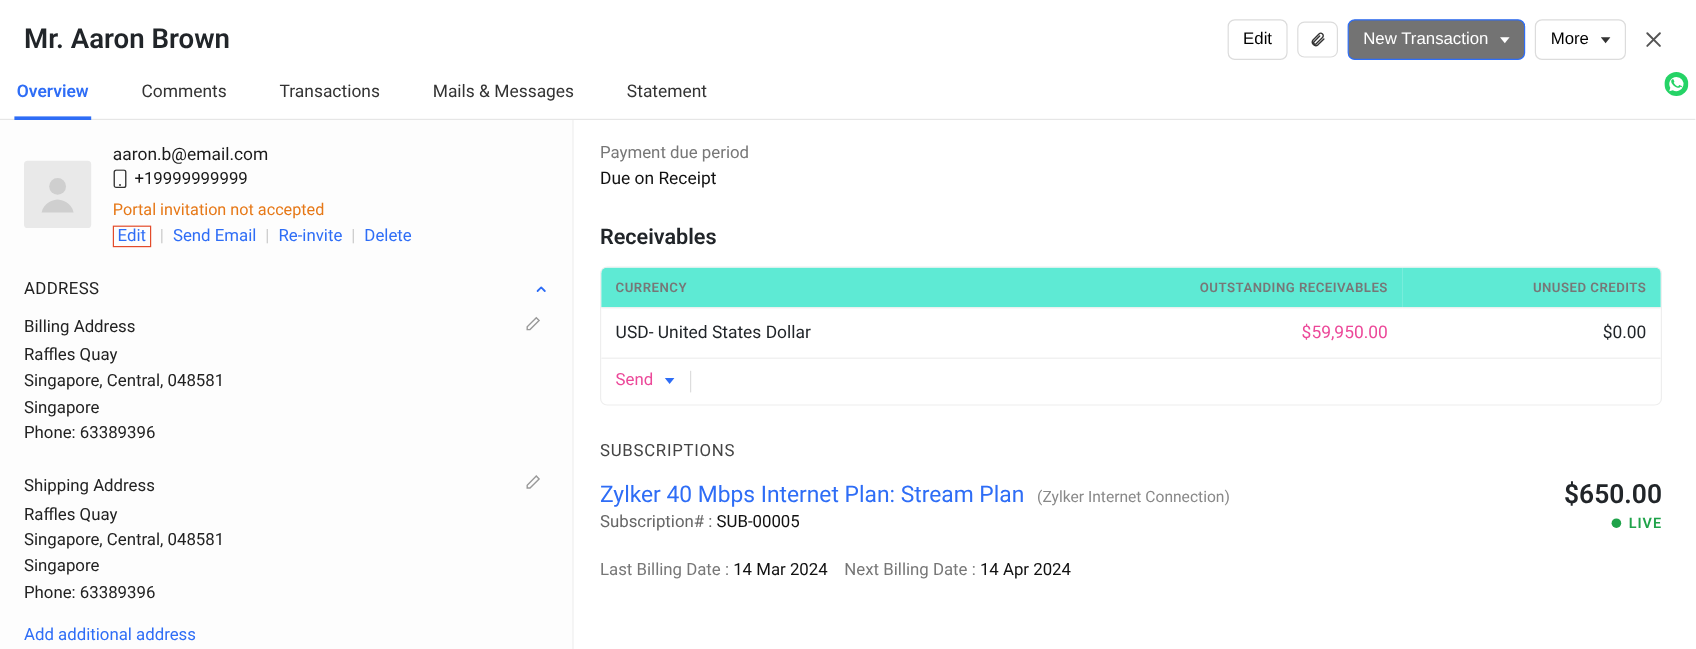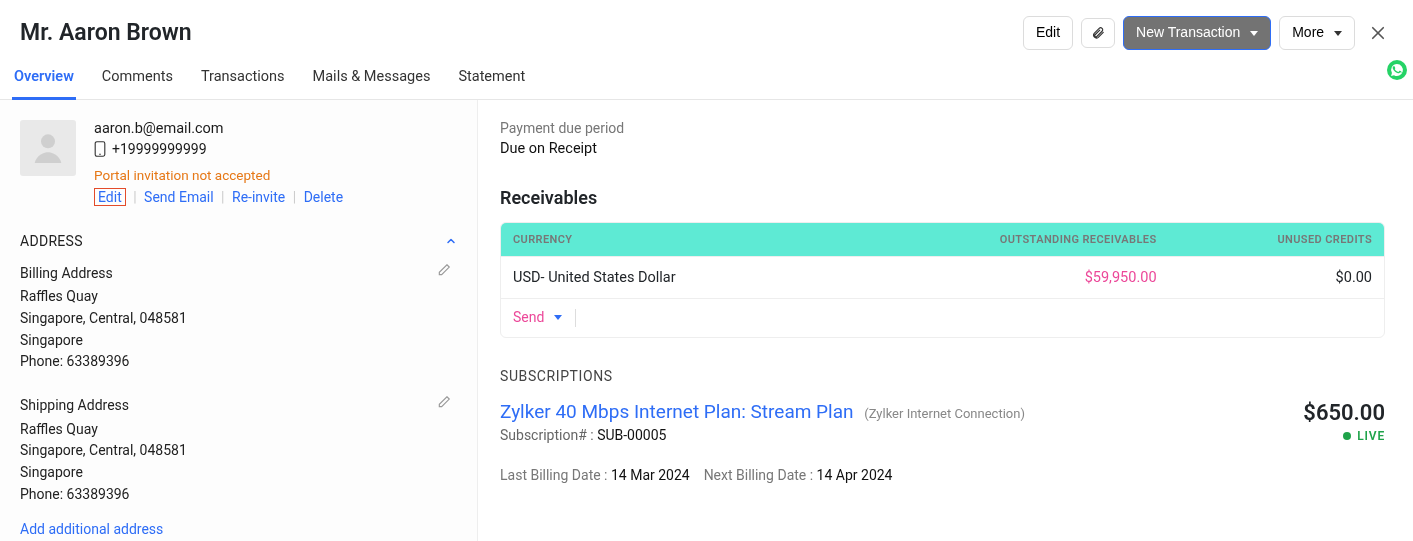--- a/index.html
+++ b/index.html
@@ -23,38 +23,38 @@
     border:1px solid #dcdcdc; background:#fff; border-radius:6px;
     padding:6px 12px; font-size:14px; cursor:pointer; line-height:1.4;
   }
   .btn.icon-only { padding:6px 9px; }
   .btn.primary { background:#737373; border-color:#2e6df6; color:#fff;text-align:center; }
   .caret { display:inline-block; margin-left:6px; width:0; height:0; border-left:4px solid transparent; border-right:4px solid transparent; border-top:5px solid currentColor; vertical-align:middle;}
   .close-x { font-size:22px; color:#555; cursor:pointer; padding:0 6px; display:flex; align-items:center;}
 
   
   .tabs {
-    display:flex; gap:24px; padding:18px 20px 0 12px;
+    display:flex; gap:40px; padding:18px 20px 0 12px;
     border-bottom:1px solid #e6e6e6; position:relative;
   }
   .tab { padding:0 2px 12px 2px; color:#333; cursor:pointer; font-size:14.5px; }
   .tab.active { color:#2e6df6; font-weight:600; border-bottom:3px solid #2e6df6; margin-bottom:-1px;}
   .whatsapp { position:absolute; right:6px; top:10px; width:20px; height:20px; }
 
   
   .content { display:flex; }
   .left {
     width:478px; flex:0 0 478px; border-right:1px solid #eee;
     background:#fdfdfd; padding:20px 20px 20px 20px;
     min-height:430px;
   }
   .right { flex:1; padding:20px 28px 20px 22px; }
 
   
-  .contact-head { display:flex; gap:18px; align-items:flex-start; }
+  .contact-head { display:flex; gap:18px; align-items:center; }
   .avatar {
     width:56px; height:56px; background:#e9e9e9; border-radius:3px;
     display:flex; align-items:center; justify-content:center;
   }
   .contact-info { flex:1; }
   .contact-info .email { font-size:14.5px; color:#1a1a1a; margin-bottom:4px;}
   .contact-info .phone-row { display:flex; align-items:center; gap:6px; color:#1a1a1a; font-size:14px;}
   .portal-warning { color:#e67817; font-size:13.5px; margin-top:10px;}
   .contact-actions { margin-top:6px; font-size:14px; }
   .contact-actions a { color:#2e6df6; text-decoration:none; cursor:pointer;}

